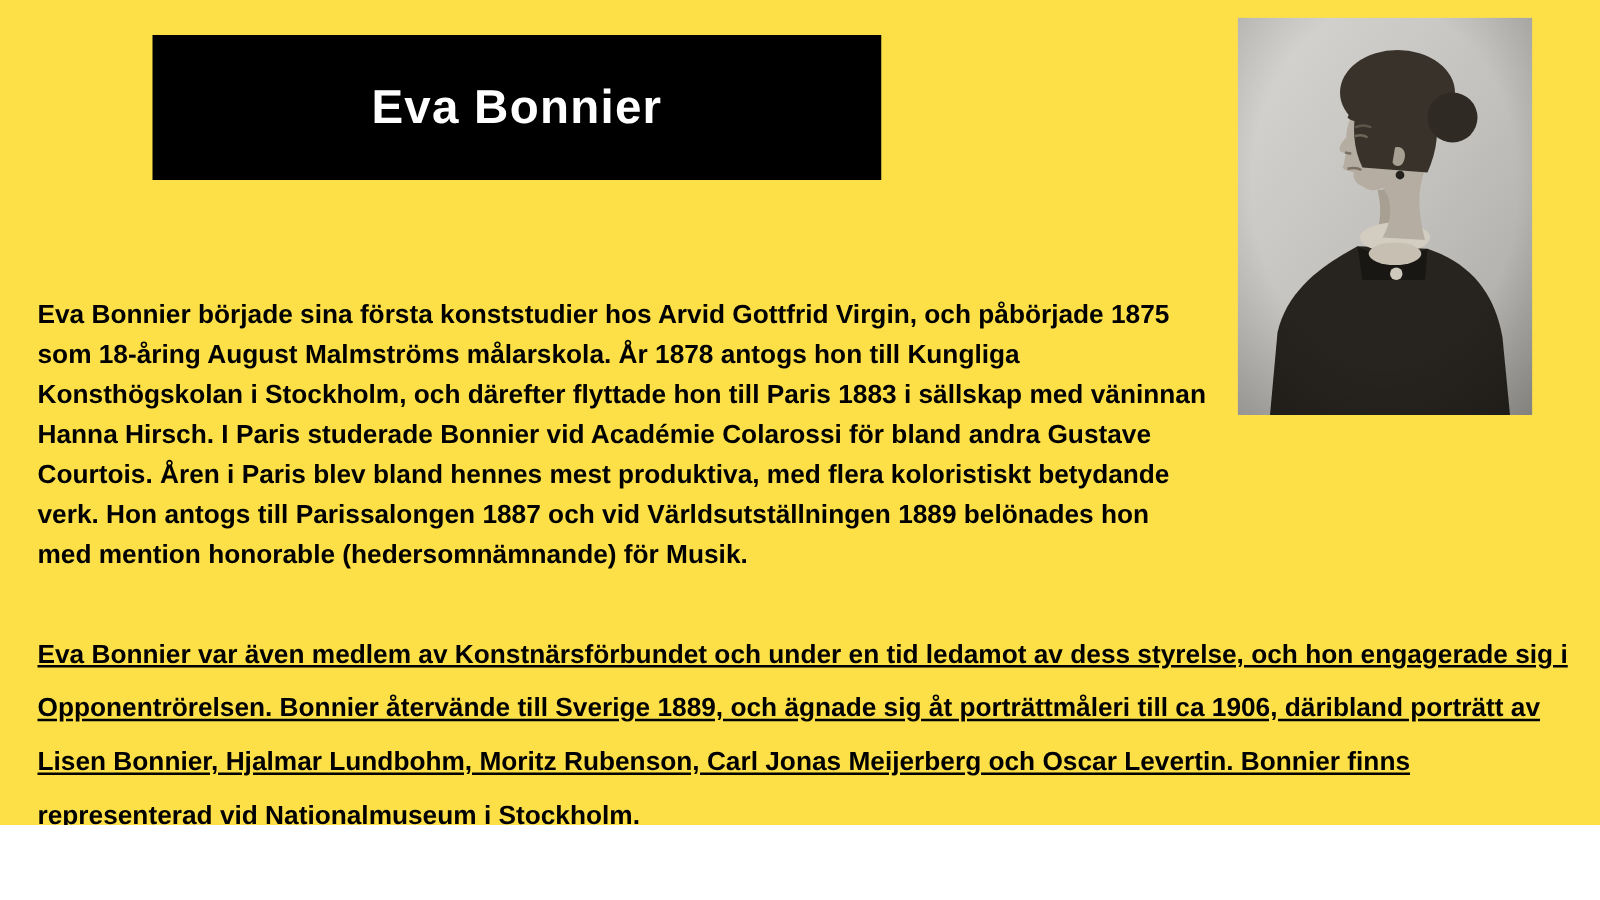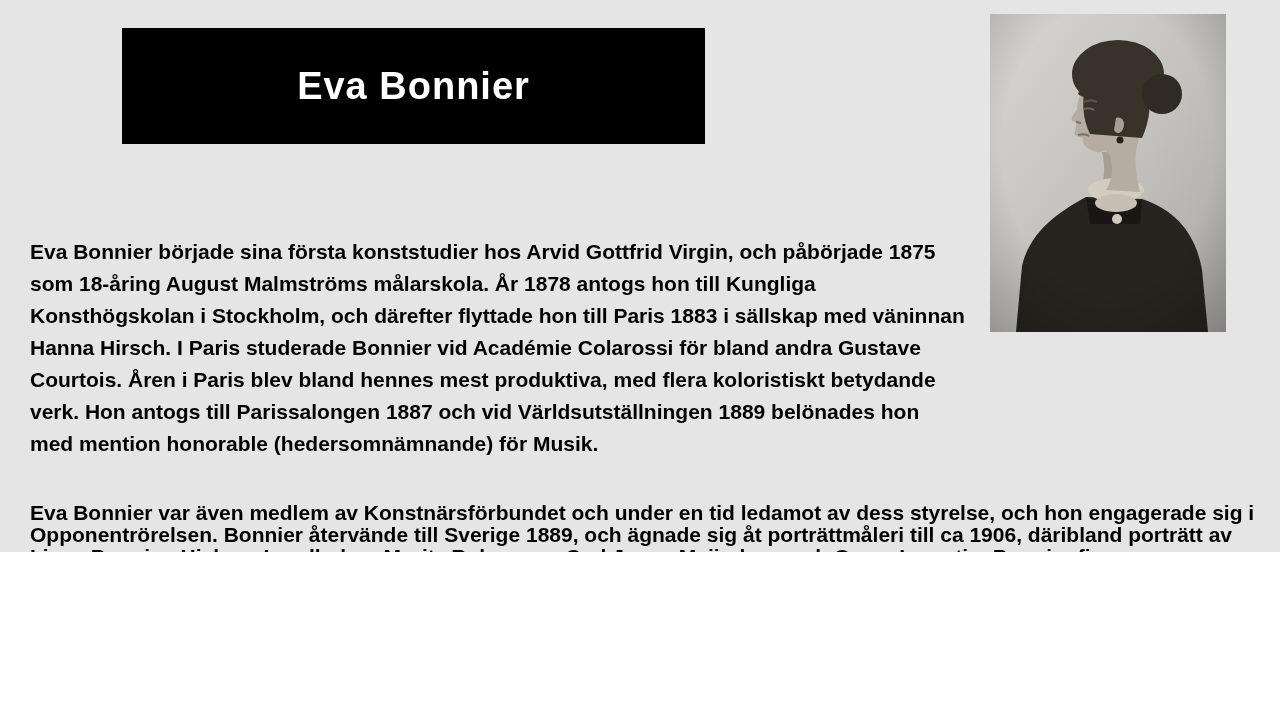--- a/index.html
+++ b/index.html
@@ -3,22 +3,22 @@
 <meta charset="utf-8">
 <style>
   html, body {
     margin: 0;
     padding: 0;
     background: #ffffff;
   }
   .slide {
     position: relative;
     width: 1280px;
-    height: 552px;
-    background: #e5e5e5;
+    height: 660px;
+    background: #fde047;
     overflow: hidden;
     font-family: "Liberation Sans", sans-serif;
   }
   .title-box {
     position: absolute;
     left: 122px;
     top: 28px;
     width: 583px;
     height: 116px;
     background: #000000;
@@ -60,21 +60,22 @@
   .para1 {
     left: 30px;
     top: 188px;
     width: 935px;
     margin-top: 48px;
   }
   .para2 {
     left: 30px;
     top: 502px;
     width: 1226px;
-    line-height: 22px;
+    line-height: 43px;
+    text-decoration: underline;
   }
 </style>
 </head>
 <body>
 
 <div class="slide">
 
   <div class="title-box">
     <h1>Eva Bonnier</h1>
   </div>

